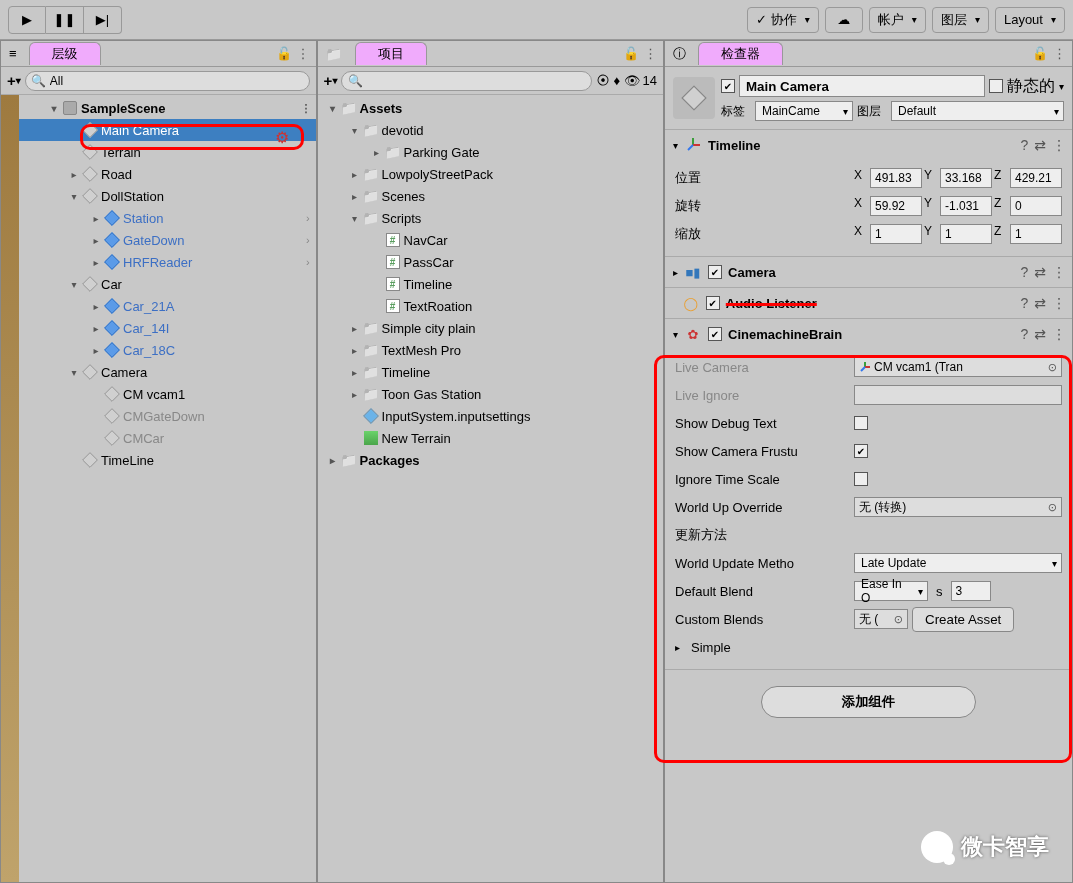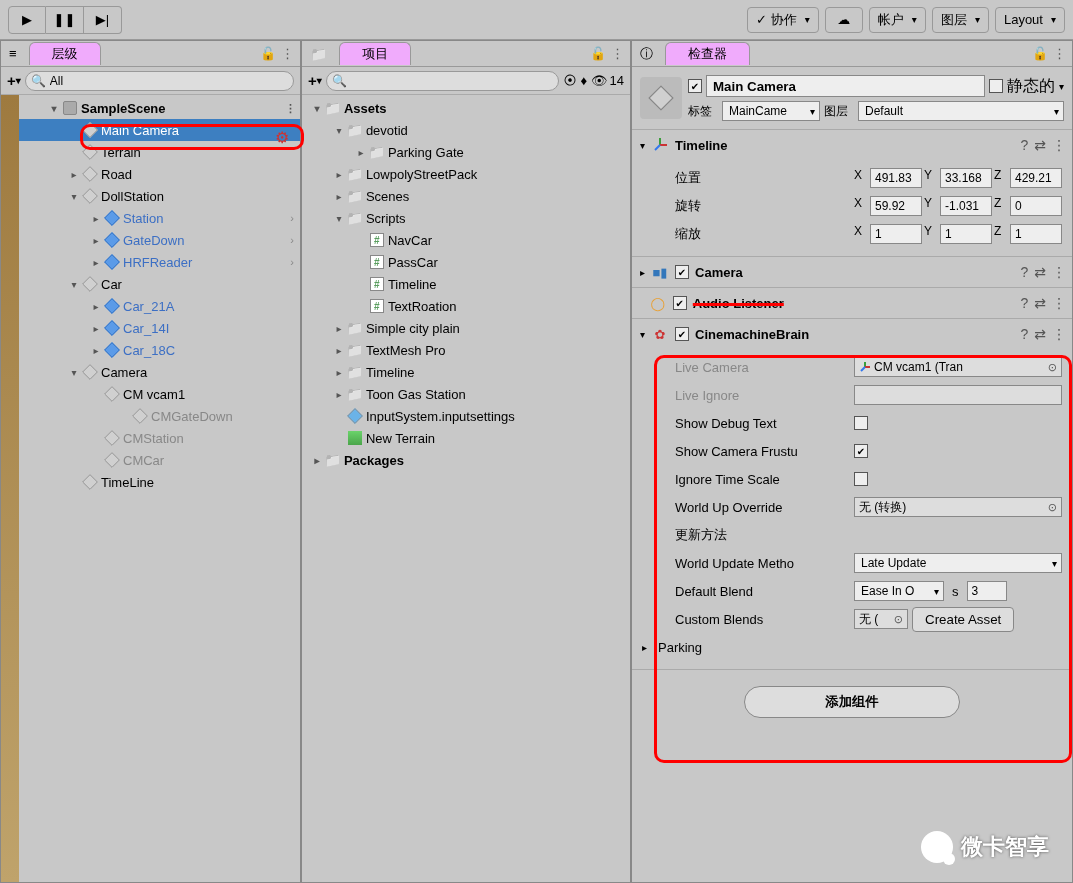--- a/index.html
+++ b/index.html
@@ -69,21 +69,21 @@
 .mini-dropdown::after { content: "▾"; position: absolute; right: 4px; font-size: 10px; }
 
 .component { border-bottom: 1px solid #aaa; }
 .comp-head { display: flex; align-items: center; padding: 4px 8px; gap: 6px; height: 30px; }
 .comp-head .fold { font-size: 10px; cursor: pointer; }
 .comp-head .comp-icon { width: 18px; height: 18px; display:flex; align-items:center; justify-content:center; }
 .comp-head .title { font-weight: bold; flex: 1; }
 .comp-head .actions { display: flex; gap: 6px; color: #555; font-size: 14px; }
 .comp-body { padding: 4px 10px 8px 10px; }
 .prop-row { display: flex; align-items: center; height: 28px; gap: 4px; }
-.prop-label { width: 175px; font-size: 13px; margin-left: 33px; }
+.prop-label { width: 175px; font-size: 13px; }
 .prop-label.dim { color: #888; }
 .xyz-group { display: flex; gap: 2px; flex: 1; }
 .xyz-label { width: 14px; font-size: 12px; }
 .num-input { width: 52px; height: 20px; border: 1px solid #888; background: #eee; padding: 0 4px; font-size: 12px; }
 .full-dropdown { flex: 1; border: 1px solid #888; background: #eee; height: 20px; padding: 0 16px 0 6px; position: relative; font-size: 12px; display:flex; align-items:center; }
 .full-dropdown::after { content: "▾"; position: absolute; right: 4px; font-size: 10px; }
 .ref-input { flex: 1; border: 1px solid #888; background: #ddd; height: 20px; padding: 0 4px; font-size: 12px; display:flex; align-items:center; gap:3px; }
 .ref-input .picker { margin-left:auto; font-size:11px; color:#555; }
 .checkbox { width: 14px; height: 14px; border: 1px solid #555; background: #eee; display:flex; align-items:center; justify-content:center; font-size:10px; }
 .btn-wide { padding: 4px 12px; border: 1px solid #888; background: #ddd; border-radius: 4px; cursor: pointer; }
@@ -239,31 +239,25 @@
               <span class="cube-icon"></span>
             </span>
           <span>Camera</span>
         </div>
         <div class="node" style="padding-left:84px">
           <span class="icon">
               <span class="cube-icon"></span>
             </span>
           <span>CM vcam1</span>
         </div>
-        <div class="node disabled" style="padding-left:112px">
+        <div class="node disabled" style="padding-left:84px">
           <span class="icon">
               <span class="cube-icon"></span>
             </span>
           <span>CMGateDown</span>
-        </div>
-        <div class="node disabled" style="padding-left:84px">
-          <span class="icon">
-              <span class="cube-icon"></span>
-            </span>
-          <span>CMStation</span>
         </div>
         <div class="node disabled" style="padding-left:84px">
           <span class="icon">
               <span class="cube-icon"></span>
             </span>
           <span>CMCar</span>
         </div>
         <div class="node" style="padding-left:62px">
           <span class="icon">
               <span class="cube-icon"></span>
@@ -558,37 +552,37 @@
               <span class="prop-label">更新方法</span>
           </div>
           <div class="prop-row">
               <span class="prop-label">World Update Metho</span>
             <div class="full-dropdown">
                 <span>Late Update</span>
               </div>
           </div>
           <div class="prop-row">
               <span class="prop-label">Default Blend</span>
-            <div class="mini-dropdown" style="width:90px">
+            <div class="mini-dropdown" style="width:74px">
                 <span>Ease In O</span>
               </div>
             <span style="margin:0 4px">s</span>
             <input class="num-input" style="width: 40px;" value="3">
           </div>
           <div class="prop-row">
               <span class="prop-label">Custom Blends</span>
             <div class="ref-input" style="width:54px;flex:none">
                 <span>无 (</span>
                 <span class="picker">⊙</span>
               </div>
             <button class="btn-wide">Create Asset</button>
           </div>
           <div class="prop-row">
               <span class="fold" style="width:12px;font-size:10px">▸</span>
-              <span>Parking</span>
+              <span>Simple</span>
             </div>
         </div>
       </div>
 
       <button class="add-comp-btn">添加组件</button>
     </div>
   </div>
 </div>
 
 <div class="highlight-box hl-hierarchy"></div>

